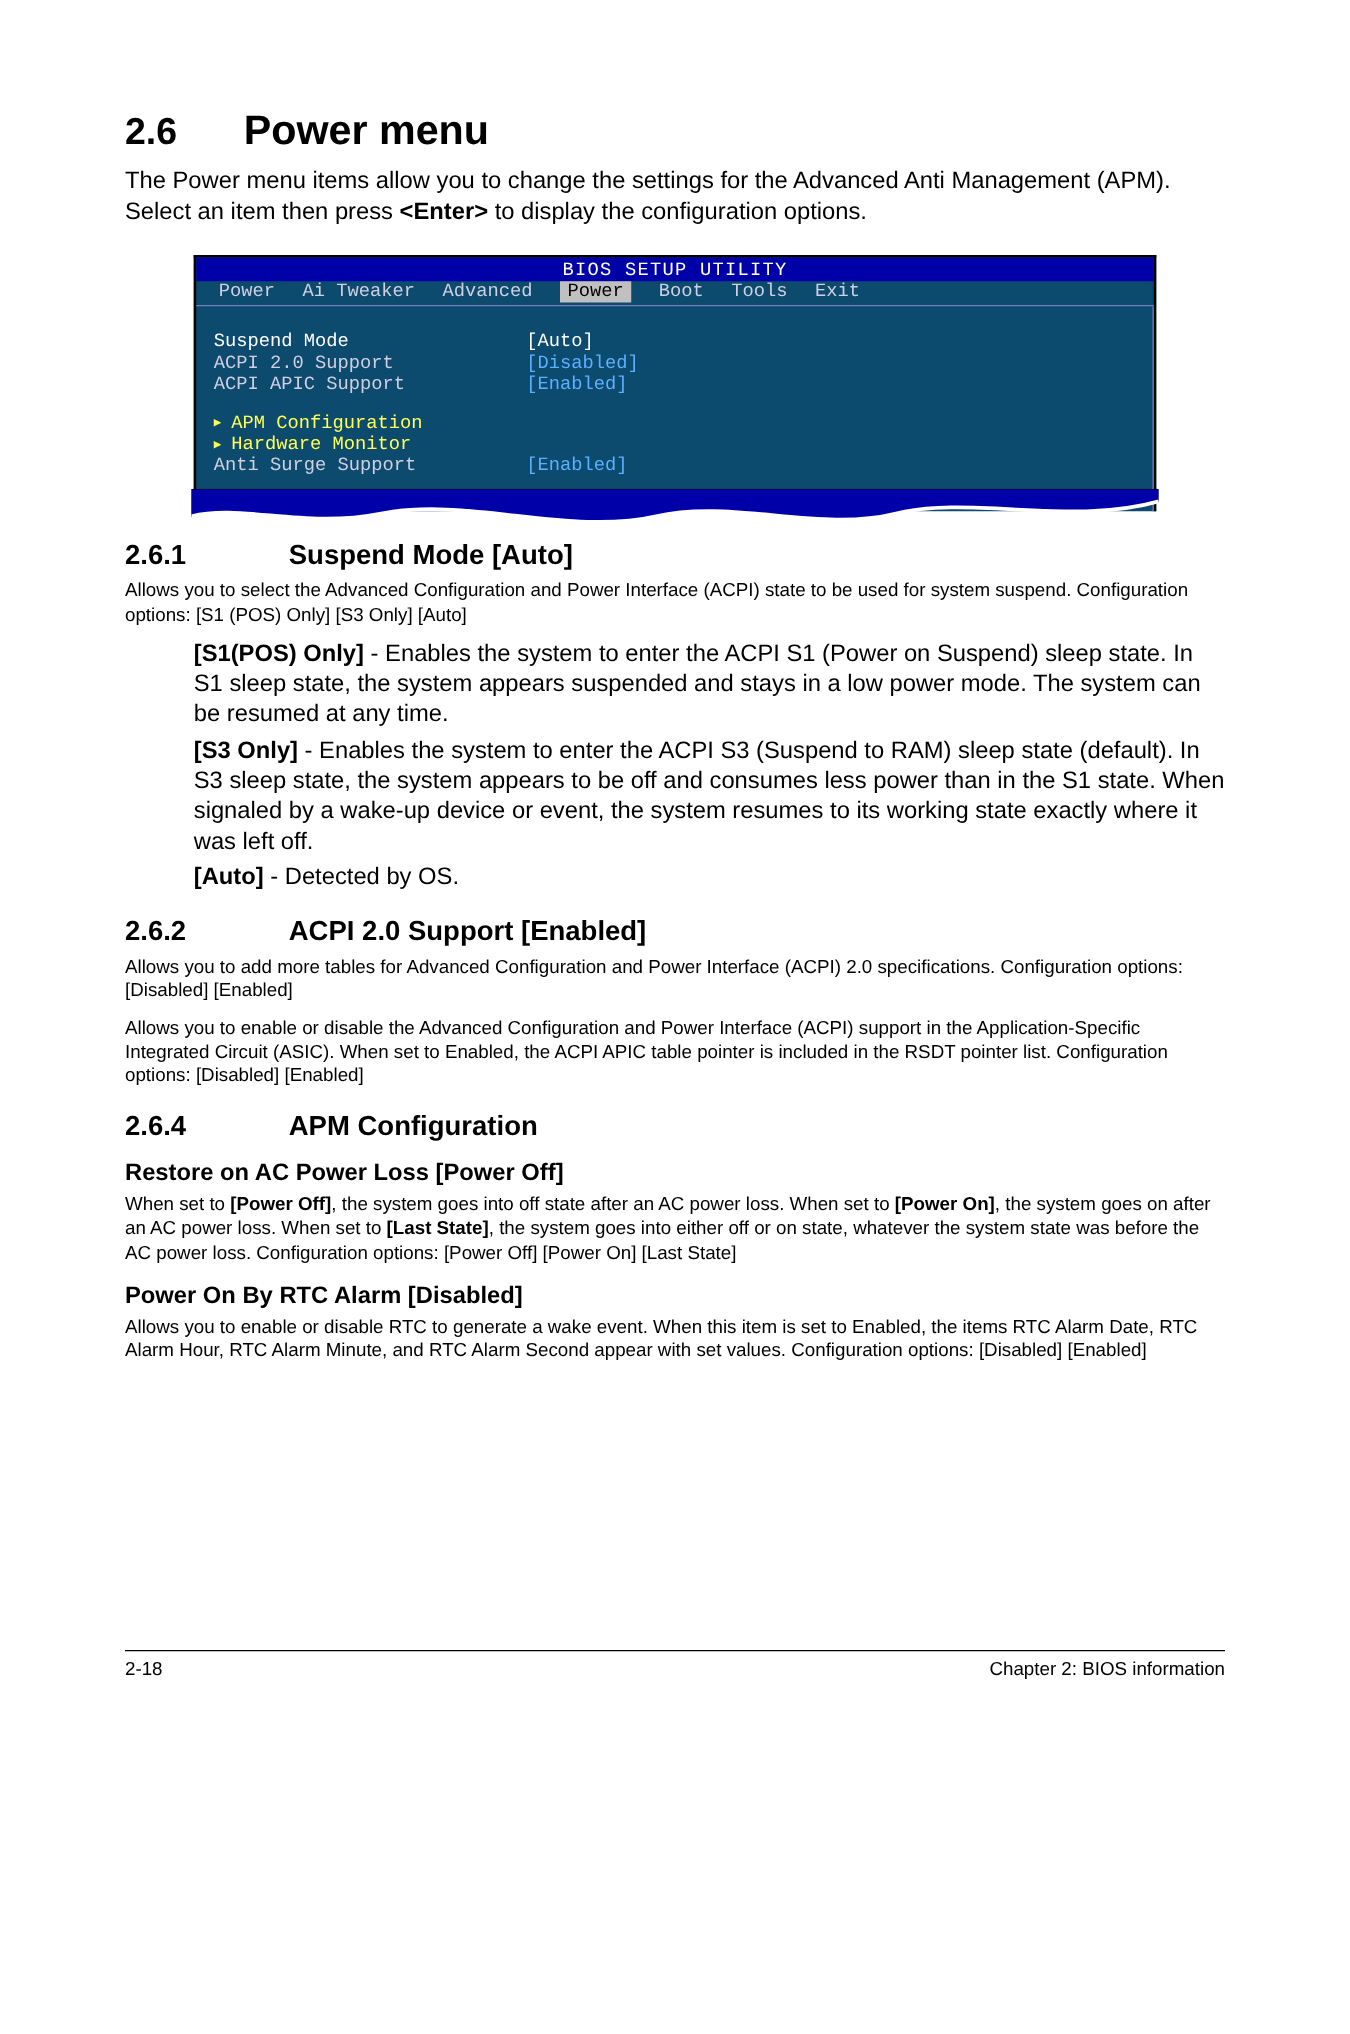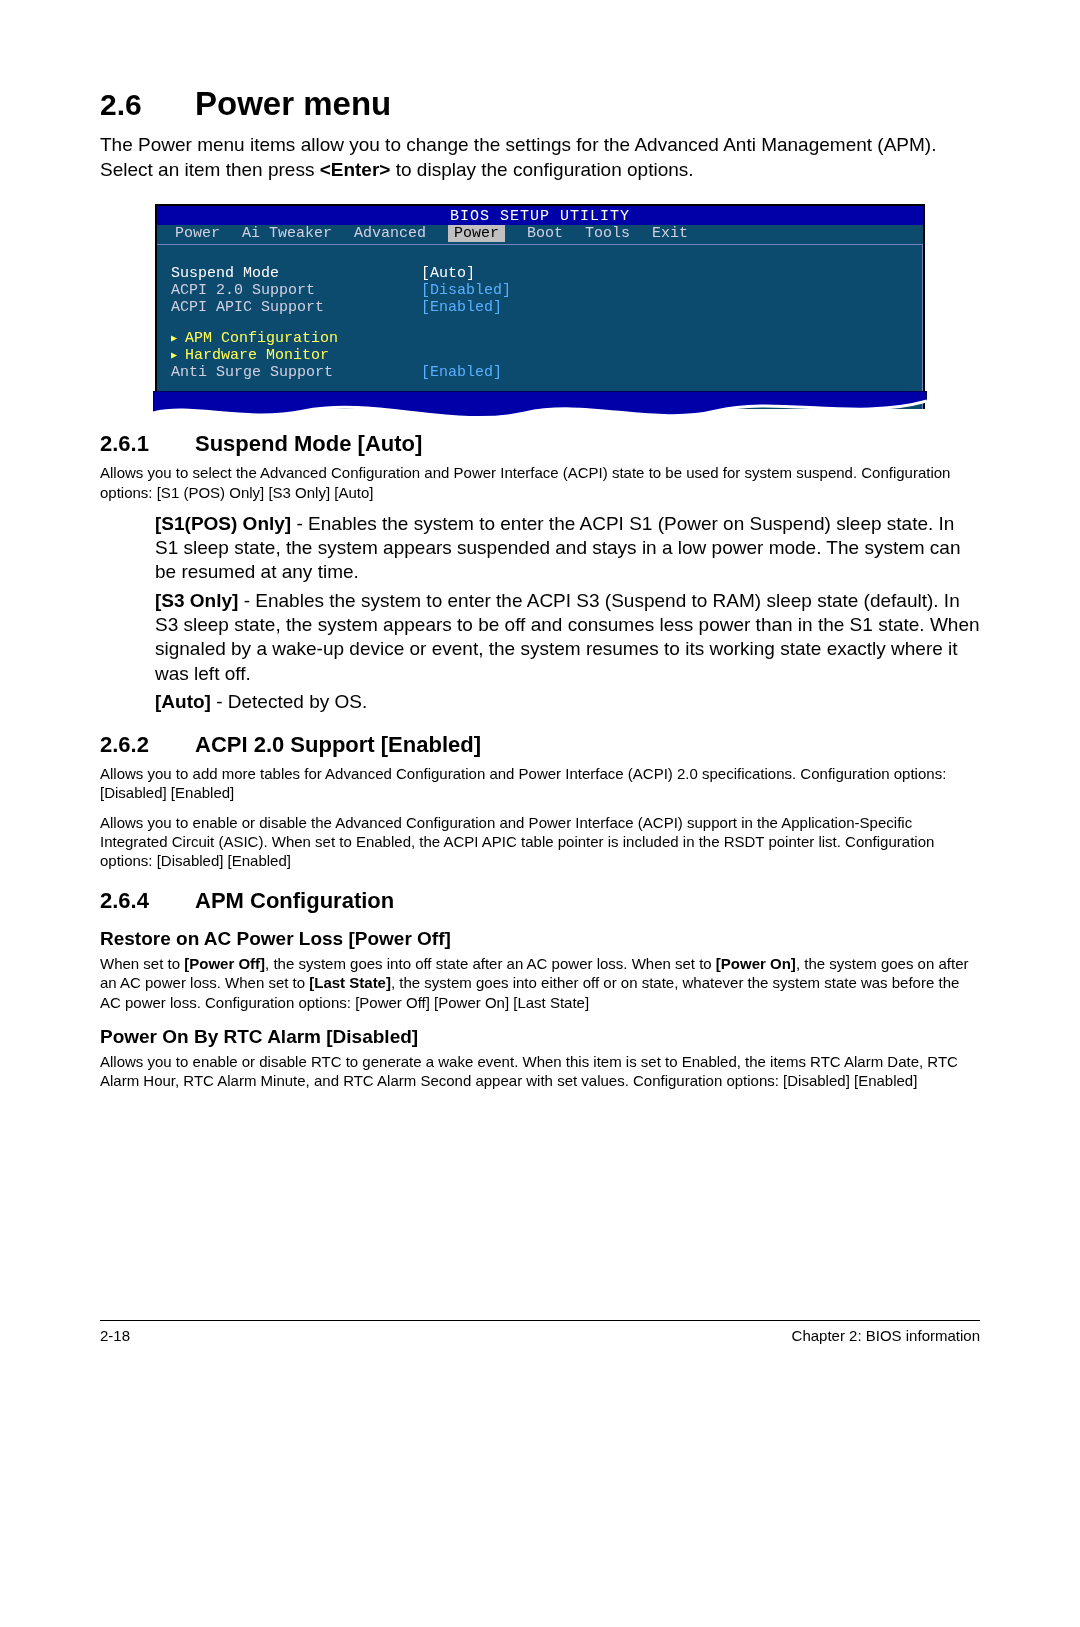--- a/index.html
+++ b/index.html
@@ -124,20 +124,21 @@
     overflow: hidden;
   }
   .tear svg { display: block; width: 100%; height: 100%; }
 
   
   .h2-row {
     display: flex;
     align-items: baseline;
     margin-top: 18px;
     margin-bottom: 6px;
+    gap: 36px;
   }
   .h2-num {
     font-size: 22px;
     font-weight: bold;
     width: 95px;
   }
   .h2-title {
     font-size: 22px;
     font-weight: bold;
   }

